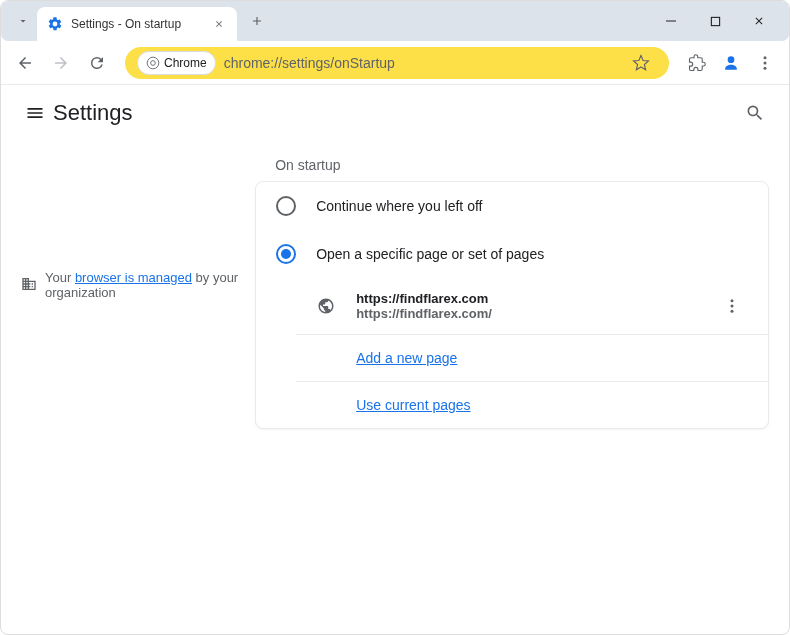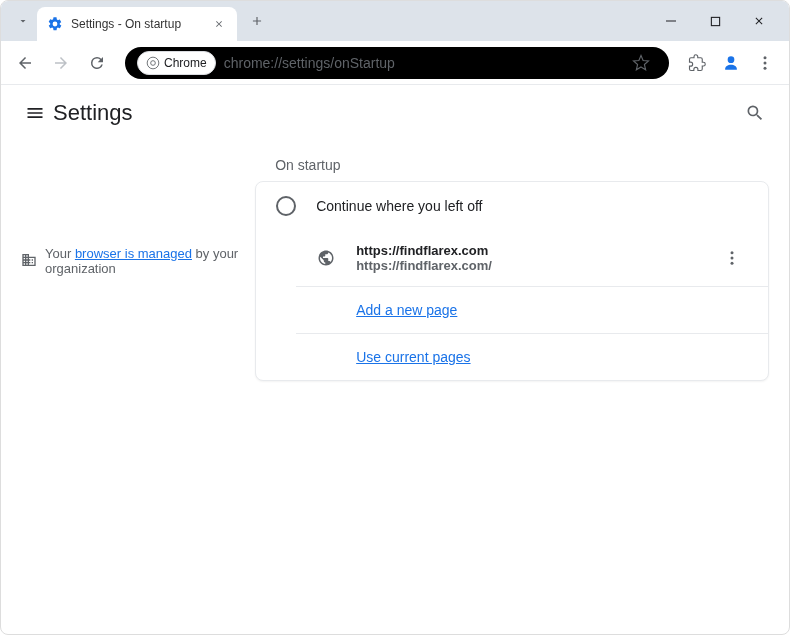--- a/index.html
+++ b/index.html
@@ -1,34 +1,34 @@
 <!DOCTYPE html>
 <html><head>
 <meta charset="utf-8">
 <style>
 * { margin: 0; padding: 0; box-sizing: border-box; font-family: 'Segoe UI', Arial, sans-serif; }
 body { width: 790px; height: 635px; background: #fff; overflow: hidden; border: 1px solid #ddd; border-radius: 8px; }
 
 
-.titlebar { height: 40px; display: flex; align-items: center; background: #dde3ea; padding: 4px 8px; }
+.titlebar { height: 40px; display: flex; align-items: center; background: #dde3ea; padding: 4px 8px; border-radius: 7px; }
 .tab-dropdown { width: 28px; height: 28px; display: flex; align-items: center; justify-content: center; cursor: pointer; }
 .tab { background: #fff; border-radius: 8px 8px 0 0; height: 34px; margin-top: 6px; display: flex; align-items: center; padding: 0 10px; min-width: 200px; gap: 8px; }
 .tab-favicon { width: 16px; height: 16px; display: flex; align-items: center; justify-content: center; color: #1a73e8; }
 .tab-title { font-size: 12px; color: #333; flex: 1; }
 .tab-close { width: 16px; height: 16px; display: flex; align-items: center; justify-content: center; cursor: pointer; color: #5f6368; }
 .new-tab { width: 28px; height: 28px; display: flex; align-items: center; justify-content: center; cursor: pointer; color: #5f6368; margin-left: 6px; }
 .titlebar-spacer { flex: 1; }
 .window-controls { display: flex; gap: 16px; padding-right: 8px; }
 .window-btn { width: 28px; height: 28px; display: flex; align-items: center; justify-content: center; cursor: pointer; }
 
 
 .urlbar { height: 44px; display: flex; align-items: center; padding: 0 8px; gap: 4px; background: #fff; border-bottom: 1px solid #e8eaed; }
 .nav-btn { width: 32px; height: 32px; display: flex; align-items: center; justify-content: center; cursor: pointer; border-radius: 50%; color: #5f6368; }
 .nav-btn.disabled { color: #bdc1c6; }
-.omnibox { flex: 1; height: 32px; background: #000000; border-radius: 16px; display: flex; align-items: center; padding: 0 12px; gap: 8px; margin: 0 8px; }
+.omnibox { flex: 1; height: 32px; background: #fde047; border-radius: 16px; display: flex; align-items: center; padding: 0 12px; gap: 8px; margin: 0 8px; }
 .chrome-chip { background: #fff; border: 1px solid #dadce0; border-radius: 14px; height: 24px; display: flex; align-items: center; padding: 0 8px; gap: 4px; font-size: 12px; color: #202124; }
 .url-text { font-size: 14px; color: #5f6368; flex: 1; }
 .url-action { width: 32px; height: 32px; display: flex; align-items: center; justify-content: center; cursor: pointer; color: #5f6368; }
 .profile-btn { width: 28px; height: 28px; border-radius: 50%; display: flex; align-items: center; justify-content: center; cursor: pointer; }
 .profile-btn svg { fill: #1a73e8; }
 
 
 .settings-header { height: 56px; display: flex; align-items: center; padding: 0 16px; gap: 0; }
 .menu-btn { width: 36px; height: 36px; display: flex; align-items: center; justify-content: center; cursor: pointer; color: #5f6368; }
 .settings-title { font-size: 22px; color: #202124; font-weight: 400; }
@@ -191,20 +191,24 @@
   <div class="section">
     <div class="section-title">On startup</div>
     <div class="card">
 
 
       <div class="radio-row">
         <div class="radio"></div>
         <div class="radio-label">Continue where you left off</div>
       </div>
 
+      <div class="radio-row">
+        <div class="radio selected"></div>
+        <div class="radio-label">Open a specific page or set of pages</div>
+      </div>
 
       <div class="page-list">
         <div class="page-item">
           <div class="page-favicon">
             <svg width="18" height="18" viewBox="0 0 24 24">
                 <path d="M12 2C6.48 2 2 6.48 2 12s4.48 10 10 10 10-4.48 10-10S17.52 2 12 2zm-1 17.93c-3.95-.49-7-3.85-7-7.93 0-.62.08-1.21.21-1.79L9 15v1c0 1.1.9 2 2 2v1.93zm6.9-2.54c-.26-.81-1-1.39-1.9-1.39h-1v-3c0-.55-.45-1-1-1H8v-2h2c.55 0 1-.45 1-1V7h2c1.1 0 2-.9 2-2v-.41c2.93 1.19 5 4.06 5 7.41 0 2.08-.8 3.97-2.1 5.39z" fill="#5f6368"></path>
               </svg>
           </div>
           <div class="page-info">
             <div class="page-name">https://findflarex.com</div>

